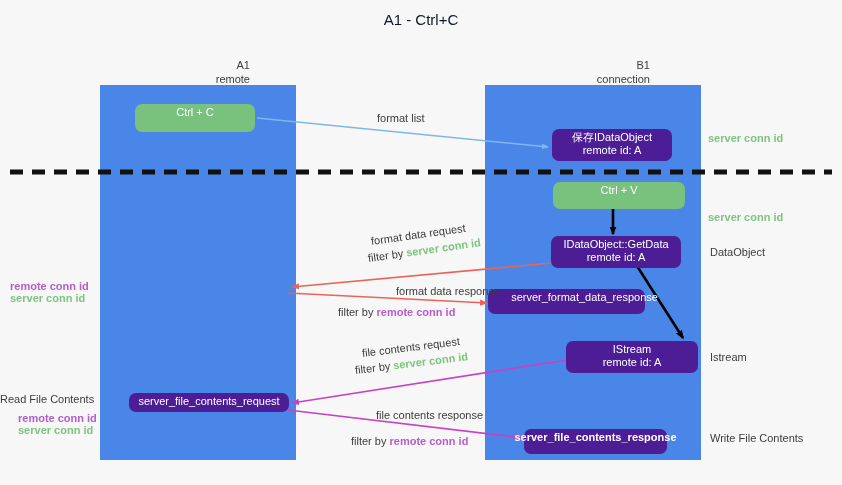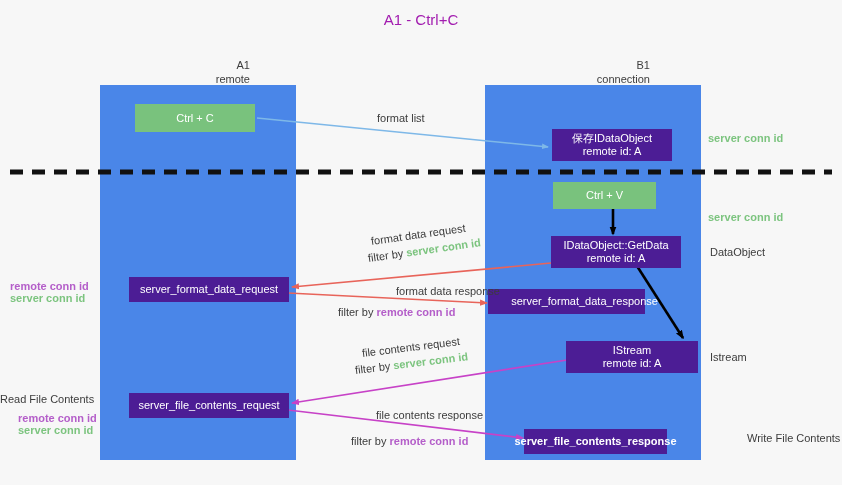--- a/index.html
+++ b/index.html
@@ -21,21 +21,21 @@
     height: 485px;
   }
   .abs { position: absolute; }
 
   
   .title {
     left: 0; top: 10px;
     width: 842px;
     text-align: center;
     font-size: 15px;
-    color: #a21caf;
+    color: #0f172a;
     line-height: 20px;
   }
 
   
   .col-head {
     font-size: 11px;
     color: #3c3c3c;
     text-align: right;
     line-height: 14px;
   }
@@ -46,26 +46,26 @@
   .lane {
     background: #4a86e8;
   }
 
   
   .box {
     box-sizing: border-box;
     display: flex;
     flex-direction: column;
     align-items: center;
-    justify-content: center;
     color: #ffffff;
     font-size: 11px;
     line-height: 13px;
     text-align: center;
     padding: 2px 4px;
+    border-radius: 7px;
   }
   .box.orange { background: #4c1d95; }
   .box.green  { background: #79c27d; }
   .box .l2 { display: block; }
 
   
   .lbl {
     font-size: 11px;
     color: #3c3c3c;
     line-height: 14px;
@@ -143,61 +143,58 @@
 
   <div class="abs box green" style="left:135px; top:104px; width:120px; height:28px;">
     <span>Ctrl + C</span>
   </div>
 
   <div class="abs box orange" style="left:552px; top:129px; width:120px; height:32px;">
     <span>保存IDataObject</span>
     <span class="l2">remote id: A</span>
   </div>
 
-  <div class="abs box green" style="left:553px; top:182px; width:103px; height:27px;">
+  <div class="abs box green" style="left:553px; top:182px; width:132px; height:27px;">
     <span>Ctrl + V</span>
   </div>
 
   <div class="abs box orange" style="left:551px; top:236px; width:130px; height:32px;">
     <span>IDataObject::GetData</span>
     <span class="l2">remote id: A</span>
   </div>
 
-  <div class="abs box orange" style="left:129px; top:277px; width:160px; height:25px;">
-    <span>server_format_data_request</span>
-  </div>
 
   <div class="abs box orange" style="left:488px; top:289px; width:157px; height:25px;padding-left:40px;">
     <span>server_format_data_response</span>
   </div>
 
   <div class="abs box orange" style="left:566px; top:341px; width:132px; height:32px;">
     <span>IStream</span>
     <span class="l2">remote id: A</span>
   </div>
 
-  <div class="abs box orange" style="left:129px; top:393px; width:160px; height:25px;">
+  <div class="abs box orange" style="left:129px; top:393px; width:160px; height:19px;">
     <span>server_file_contents_request</span>
   </div>
 
   <div class="abs box orange" style="left:524px; top:429px; width:143px; height:25px;font-weight:bold;">
     <span>server_file_contents_response</span>
   </div>
 
   <div class="abs lbl" style="left:377px; top:111px;">format list</div>
 
   <div class="abs lbl green" style="left:708px; top:131px;">server conn id</div>
 
   <div class="abs lbl green" style="left:708px; top:210px;">server conn id</div>
 
   <div class="abs lbl" style="left:710px; top:245px;">DataObject</div>
 
   <div class="abs lbl" style="left:710px; top:350px;">Istream</div>
 
-  <div class="abs lbl" style="left:710px; top:431px;margin-left:37px;">Write File Contents</div>
+  <div class="abs lbl" style="left:710px; top:431px;">Write File Contents</div>
 
   <div class="abs lbl rot-a" style="left:371px; top:234px;">format data request</div>
   <div class="abs lbl rot-a" style="left:368px; top:251px;"><span>filter by </span><span class="g">server conn id</span></div>
 
   <div class="abs lbl" style="left:383px; top:284px;margin-left:13px;">format data response</div>
   <div class="abs lbl" style="left:338px; top:305px;"><span>filter by </span><span class="p">remote conn id</span></div>
 
   <div class="abs lbl rot-b" style="left:362px; top:346px;">file contents request</div>
   <div class="abs lbl rot-b" style="left:355px; top:363px;"><span>filter by </span><span class="g">server conn id</span></div>
 

